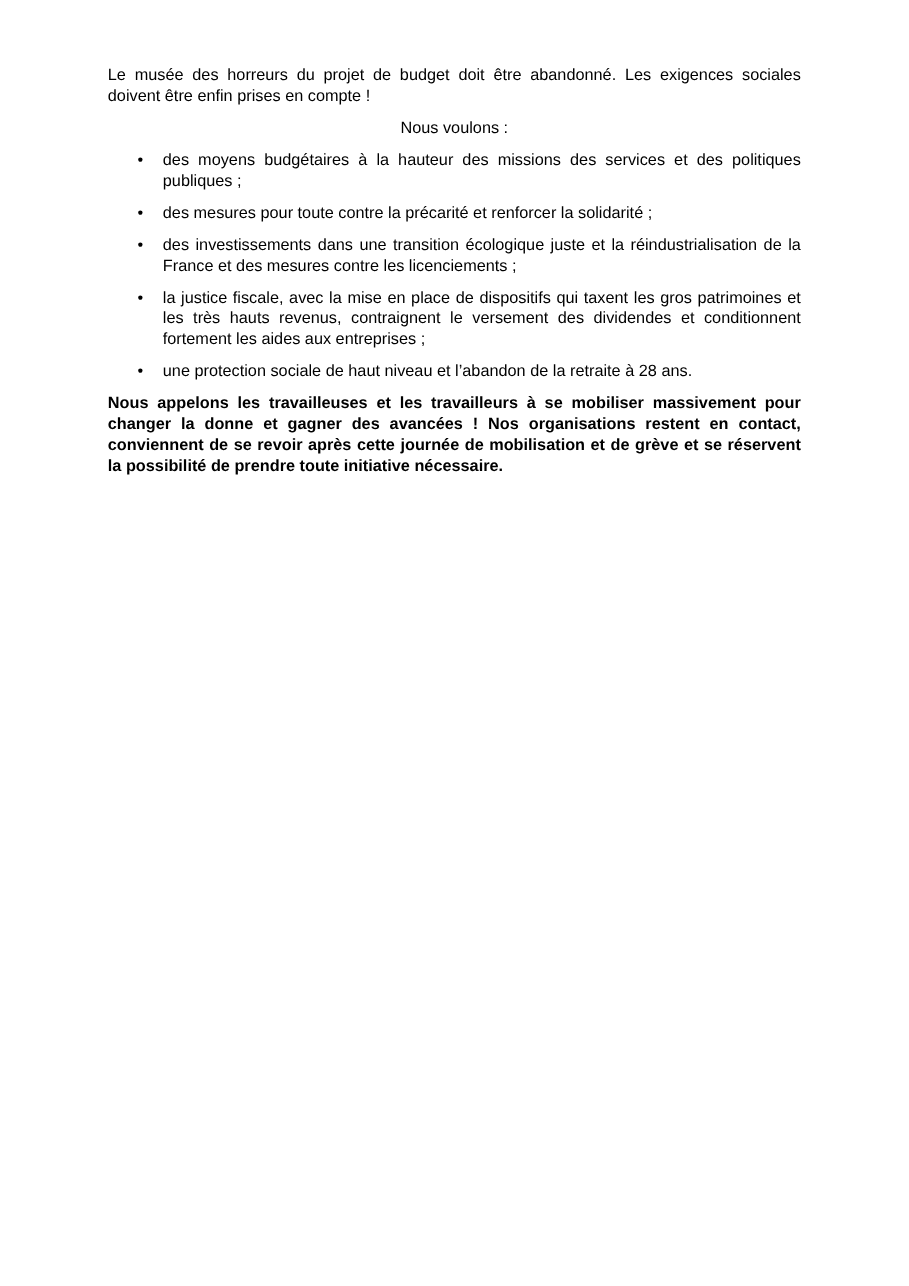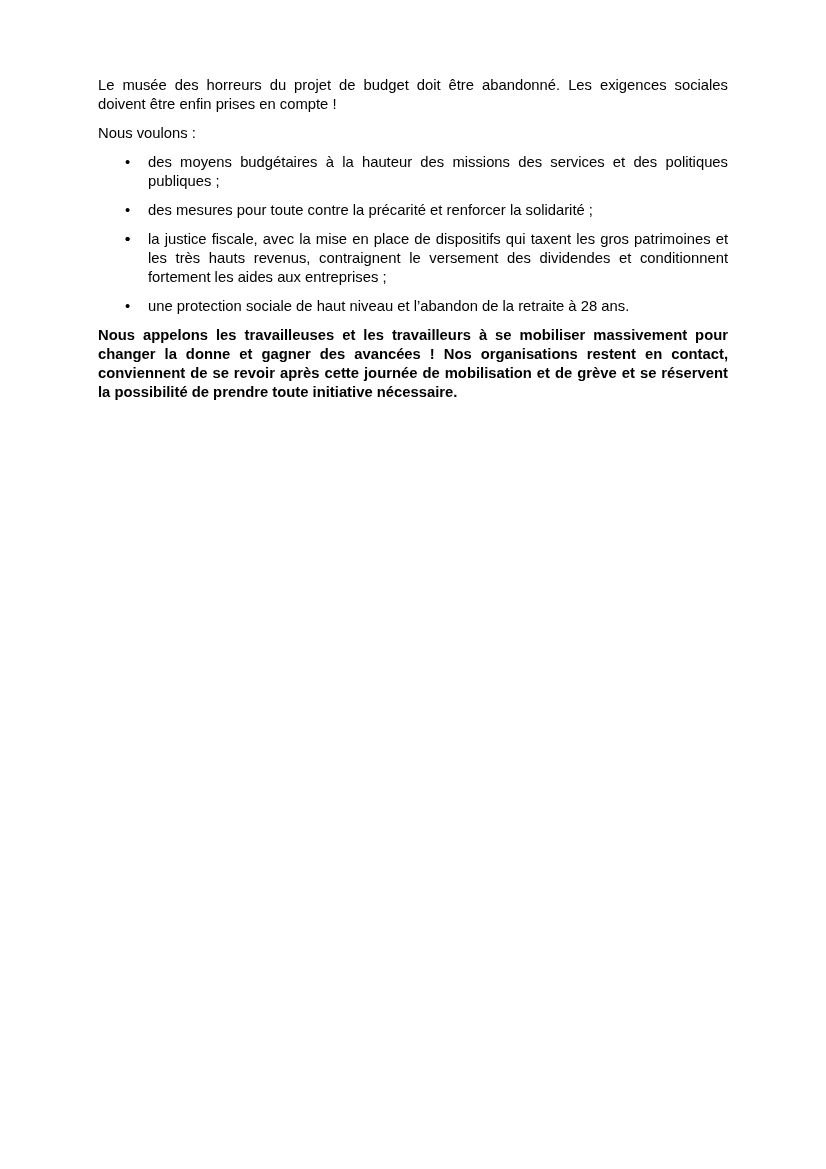--- a/index.html
+++ b/index.html
@@ -14,33 +14,32 @@
     color: #000000;
     position: relative;
     overflow: hidden;
   }
   .page {
     box-sizing: border-box;
     width: 826px;
     height: 1013px;
     padding: 60px 98px 28px 98px;
     background: #ffffff;
-    margin-top: 16px;
   }
   .doc-text {
     font-size: 14.8px;
     line-height: 19px;
   }
   p.para {
     margin: 0 0 10px 0;
     text-align: justify;
   }
   p.para-left {
     margin: 0 0 10px 0;
-    text-align: left;
+    text-align: center;
   }
   ul.bullet-list {
     list-style: none;
     margin: 0;
     padding: 0 0 0 27px;
   }
   ul.bullet-list li {
     position: relative;
     padding-left: 23px;
     margin: 0 0 10px 0;
@@ -71,20 +70,21 @@
       <li>
         <span class="bullet-marker">•</span>
         <span>des moyens budgétaires à la hauteur des missions des services et des politiques publiques ;</span>
       </li>
       <li>
         <span class="bullet-marker">•</span>
         <span>des mesures pour toute contre la précarité et renforcer la solidarité ;</span>
       </li>
       <li>
         <span class="bullet-marker">•</span>
+        <span>des investissements dans une transition écologique juste et la réindustrialisation de la France et des mesures contre les licenciements ;</span>
       </li>
       <li>
         <span class="bullet-marker">•</span>
         <span>la justice fiscale, avec la mise en place de dispositifs qui taxent les gros patrimoines et les très hauts revenus, contraignent le versement des dividendes et conditionnent fortement les aides aux entreprises ;</span>
       </li>
       <li>
         <span class="bullet-marker">•</span>
         <span>une protection sociale de haut niveau et l’abandon de la retraite à 28 ans.</span>
       </li>
     </ul>

